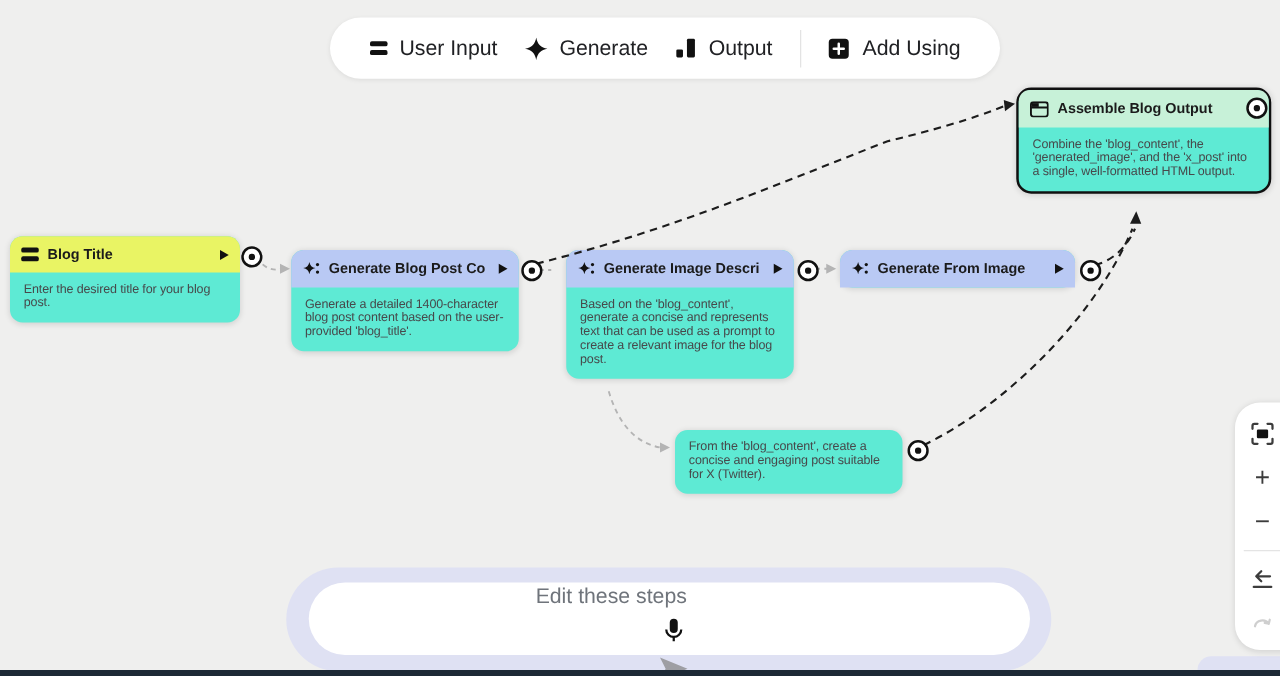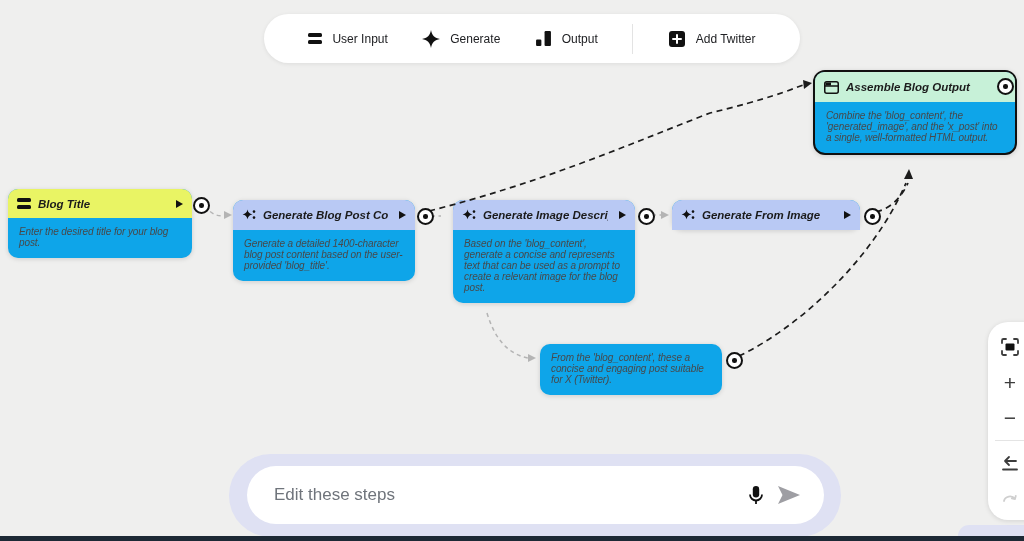--- a/index.html
+++ b/index.html
@@ -3,27 +3,27 @@
 <meta charset="utf-8">
 <style>
   html,body{margin:0;padding:0;}
   body{font-family:"Liberation Sans", sans-serif;}
   .canvas{position:relative;width:1024px;height:541px;background:#efefee;overflow:hidden;}
 
   
   .toolbar{position:absolute;left:264px;top:14px;width:536px;height:49px;background:#fff;
     border-radius:26px;box-shadow:0 1px 4px rgba(0,0,0,.08);display:flex;align-items:center;
     padding:0 10px;box-sizing:border-box;justify-content:space-evenly;}
-  .tb-item{display:flex;align-items:center;gap:10px;font-size:12px;color:#202124;
+  .tb-item{display:flex;align-items:center;gap:10px;font-size:17px;color:#202124;
     font-weight:500;cursor:pointer;white-space:nowrap;}
   .tb-divider{width:1px;height:30px;background:#e3e3e3;}
   .ic{display:inline-flex;align-items:center;justify-content:center;}
 
   
-  .node{position:absolute;background:#0ea5e9;border-radius:10px;box-shadow:0 1px 5px rgba(0,0,0,.14);z-index:2;font-style:italic;}
+  .node{position:absolute;background:#5eead4;border-radius:10px;box-shadow:0 1px 5px rgba(0,0,0,.14);z-index:2;}
   .node-header{height:30px;display:flex;align-items:center;gap:7px;padding:0 9px;
     border-radius:10px 10px 0 0;box-sizing:border-box;}
   .hdr-input{background:#e9f464;}
   .hdr-generate{background:#b9c9f4;}
   .hdr-output{background:#c7f1d8;}
   .ntitle{font-size:11.5px;font-weight:700;color:#1b1b1b;flex:1;white-space:nowrap;overflow:hidden;}
   .play{width:0;height:0;border-left:7px solid #111;border-top:4.5px solid transparent;
     border-bottom:4.5px solid transparent;margin-left:4px;cursor:pointer;}
   .node-body{padding:8px 11px 10px 11px;font-size:10px;line-height:11px;color:#47494b;letter-spacing:-.1px;}
   .n-blog-title{left:8px;top:189px;width:184px;}
@@ -45,21 +45,21 @@
   .port{position:absolute;width:13px;height:13px;border:2px solid #111;border-radius:50%;
     background:#fff;z-index:5;display:flex;align-items:center;justify-content:center;cursor:pointer;}
   .port i{width:4.5px;height:4.5px;border-radius:50%;background:#111;}
 
   
   .wires{position:absolute;left:0;top:0;z-index:4;pointer-events:none;}
 
   
   .chat-wrap{position:absolute;left:229px;top:454px;width:612px;height:83px;background:#dfe1f3;border-radius:42px;z-index:6;}
   .chat-pill{position:absolute;left:18px;top:12px;width:577px;height:58px;background:#fff;border-radius:29px;
-    display:flex;align-items:center;padding:0 18px 0 25px;box-sizing:border-box;}
+    display:flex;align-items:center;padding:0 18px 0 25px;box-sizing:border-box;flex-direction:column;}
   .chat-input{flex:1;border:none;outline:none;font-size:17px;color:#3c4043;font-family:inherit;background:transparent;}
   .chat-input::placeholder{color:#6f747b;opacity:1;}
   .mic-btn,.send-btn{background:none;border:none;padding:4px;cursor:pointer;display:flex;align-items:center;}
 
   
   .zoom-panel{position:absolute;left:988px;top:322px;width:56px;height:198px;background:#fff;
     border-radius:20px 0 0 20px;box-shadow:0 1px 5px rgba(0,0,0,.12);z-index:6;
     display:flex;flex-direction:column;align-items:flex-start;padding:12px 0 0 9px;box-sizing:border-box;gap:9px;}
   .zp-btn{background:none;border:none;padding:0;cursor:pointer;display:flex;align-items:center;justify-content:center;width:26px;height:26px;}
   .zp-divider{width:30px;height:1px;background:#e4e4e4;margin:1px 0 1px -2px;}
@@ -115,21 +115,21 @@
       <span>Output</span>
     </div>
     <div class="tb-divider"></div>
     <div class="tb-item">
       <span class="ic">
         <svg width="18" height="18" viewBox="0 0 18 18">
             <rect x="1" y="1" width="16" height="16" rx="3" fill="#111"></rect>
             <path d="M9 5 V13 M5 9 H13" stroke="#fff" stroke-width="2" stroke-linecap="round"></path>
           </svg>
       </span>
-      <span>Add Twitter</span>
+      <span>Add Using</span>
     </div>
   </div>
 
   <div class="node n-blog-title">
     <div class="node-header hdr-input">
       <span class="ic">
           <span class="bars"></span>
         </span>
       <span class="ntitle">Blog Title</span>
       <span class="play"></span>
@@ -187,21 +187,21 @@
       </span>
       <span class="ntitle">Generate From Image</span>
       <span class="play"></span>
     </div>
   </div>
   <div class="port" style="left:864px;top:208px;">
       <i></i>
     </div>
 
   <div class="node n-gen-xpost">
-    <div class="node-body">From the 'blog_content', these a concise and engaging post suitable for X (Twitter).</div>
+    <div class="node-body">From the 'blog_content', create a concise and engaging post suitable for X (Twitter).</div>
   </div>
   <div class="port" style="left:726px;top:352px;">
       <i></i>
     </div>
 
   <div class="node n-assemble">
     <div class="node-header hdr-output">
       <span class="ic">
         <svg width="15" height="13" viewBox="0 0 15 13">
             <rect x="0.75" y="0.75" width="13.5" height="11.5" rx="2" fill="none" stroke="#111" stroke-width="1.5"></rect>

